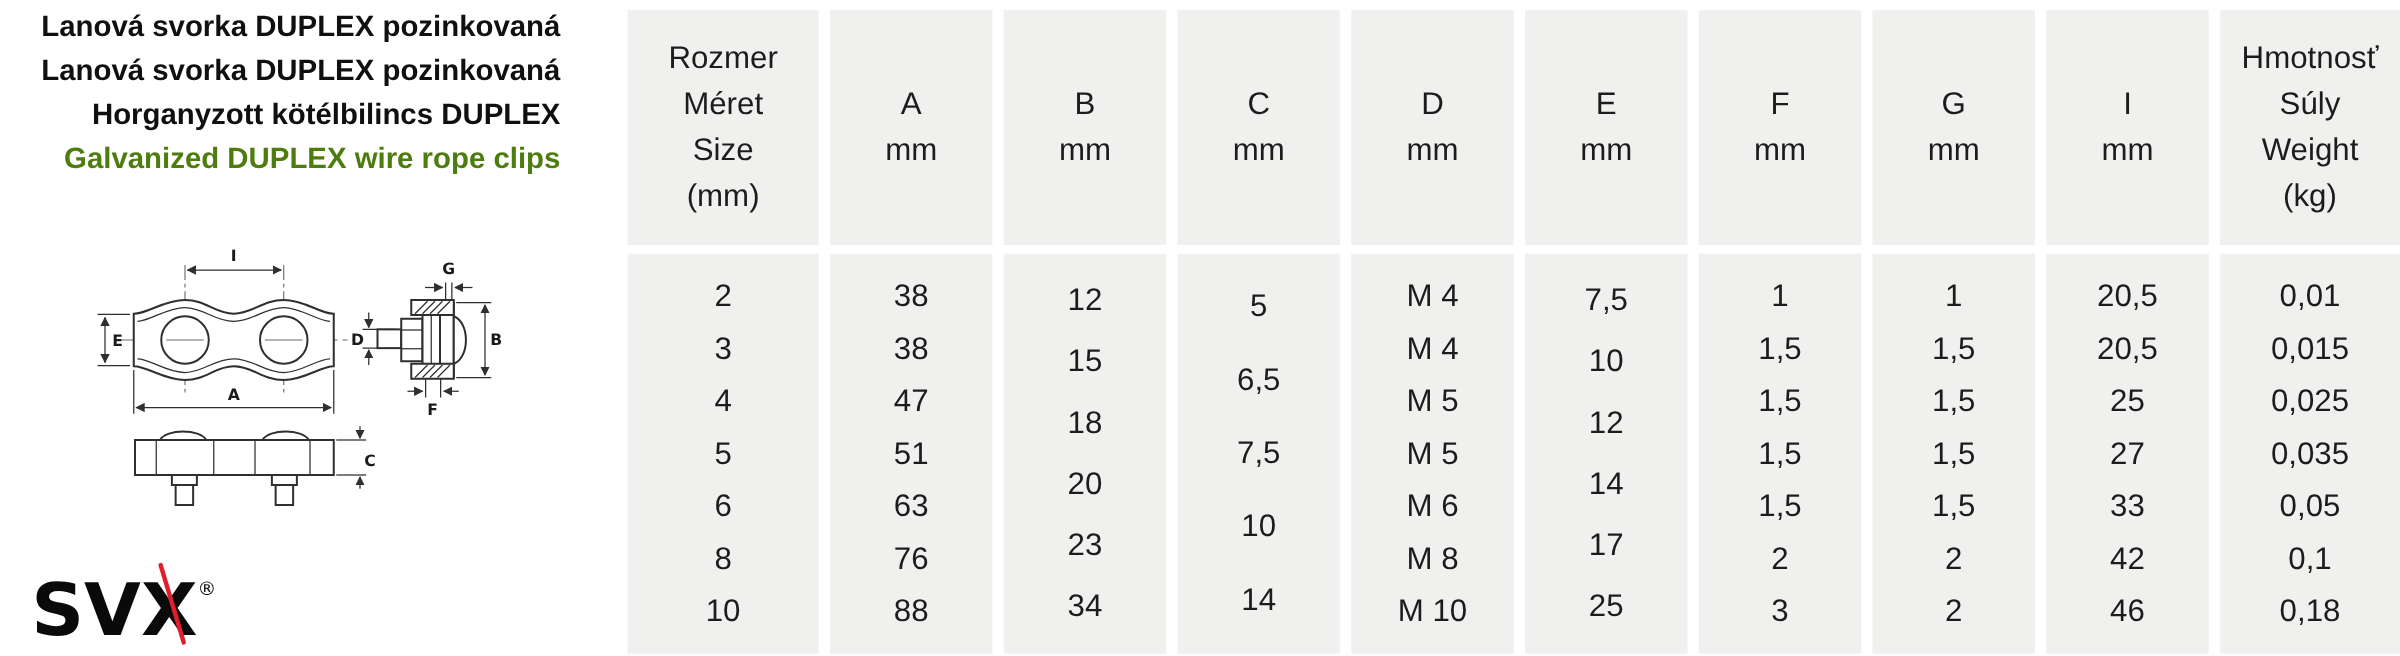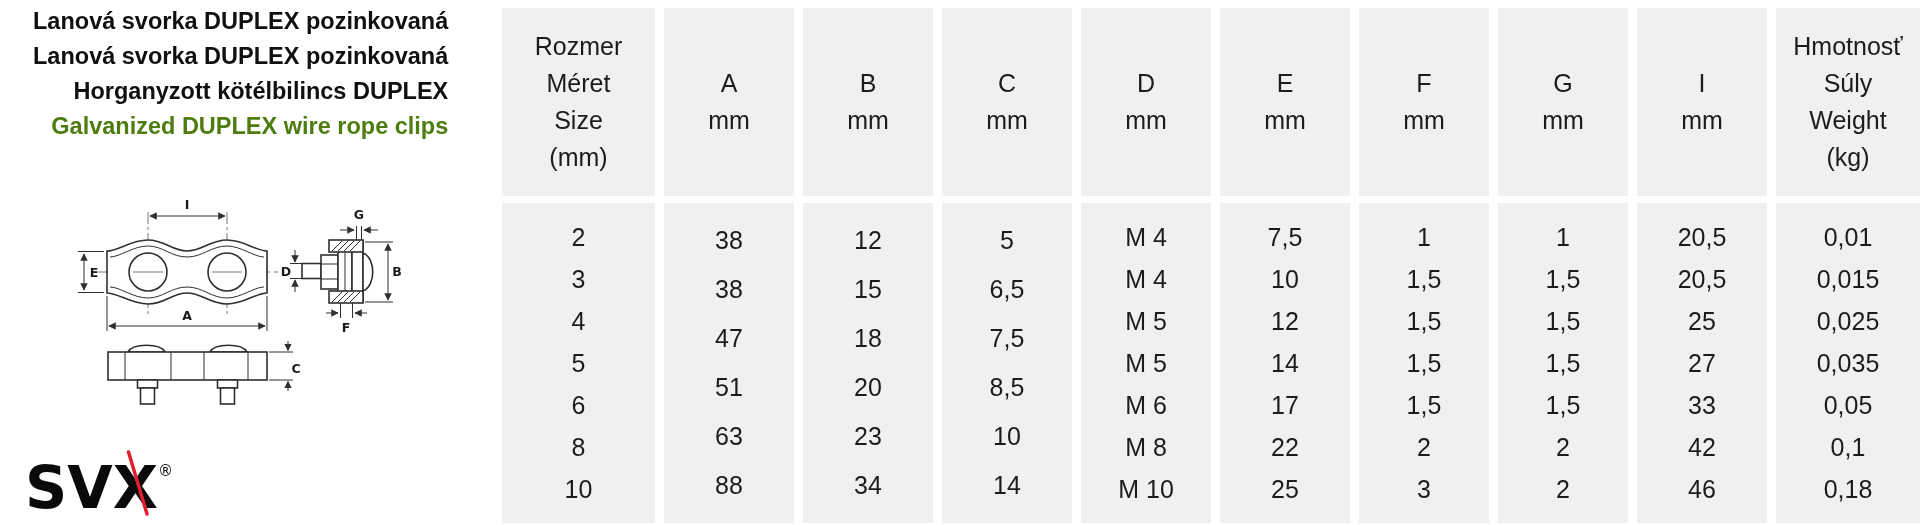--- a/index.html
+++ b/index.html
@@ -181,20 +181,21 @@
         <div class="cell head">
           <div>A</div>
           <div>mm</div>
         </div>
         <div class="cell bodyc">
           <div class="val">38</div>
           <div class="val">38</div>
           <div class="val">47</div>
           <div class="val">51</div>
           <div class="val">63</div>
+          <div class="val">76</div>
           <div class="val">88</div>
         </div>
       </div>
       <div class="col">
         <div class="cell head">
           <div>B</div>
           <div>mm</div>
         </div>
         <div class="cell bodyc">
           <div class="val">12</div>
@@ -207,21 +208,20 @@
       </div>
       <div class="col">
         <div class="cell head">
           <div>C</div>
           <div>mm</div>
         </div>
         <div class="cell bodyc">
           <div class="val">5</div>
           <div class="val">6,5</div>
           <div class="val">7,5</div>
-          <div class="val">8,5</div>
           <div class="val">10</div>
           <div class="val">14</div>
         </div>
       </div>
       <div class="col">
         <div class="cell head">
           <div>D</div>
           <div>mm</div>
         </div>
         <div class="cell bodyc">
@@ -238,21 +238,20 @@
         <div class="cell head">
           <div>E</div>
           <div>mm</div>
         </div>
         <div class="cell bodyc">
           <div class="val">7,5</div>
           <div class="val">10</div>
           <div class="val">12</div>
           <div class="val">14</div>
           <div class="val">17</div>
-          <div class="val">22</div>
           <div class="val">25</div>
         </div>
       </div>
       <div class="col">
         <div class="cell head">
           <div>F</div>
           <div>mm</div>
         </div>
         <div class="cell bodyc">
           <div class="val">1</div>

